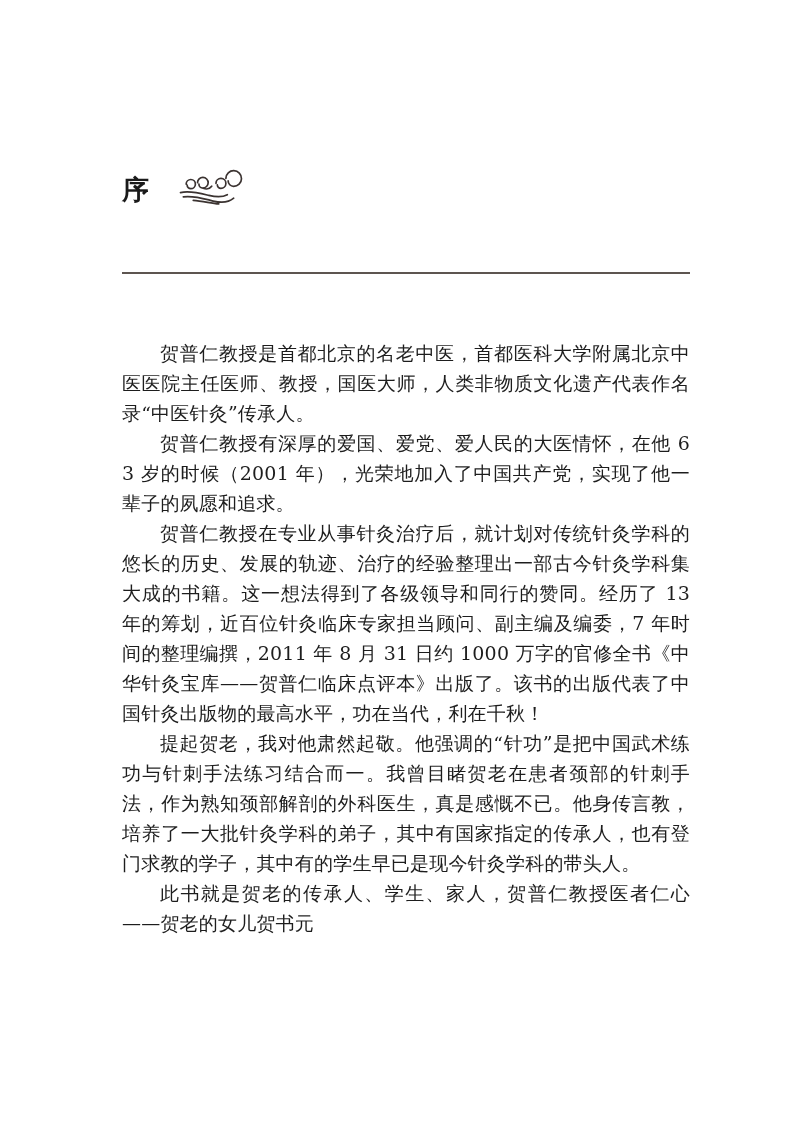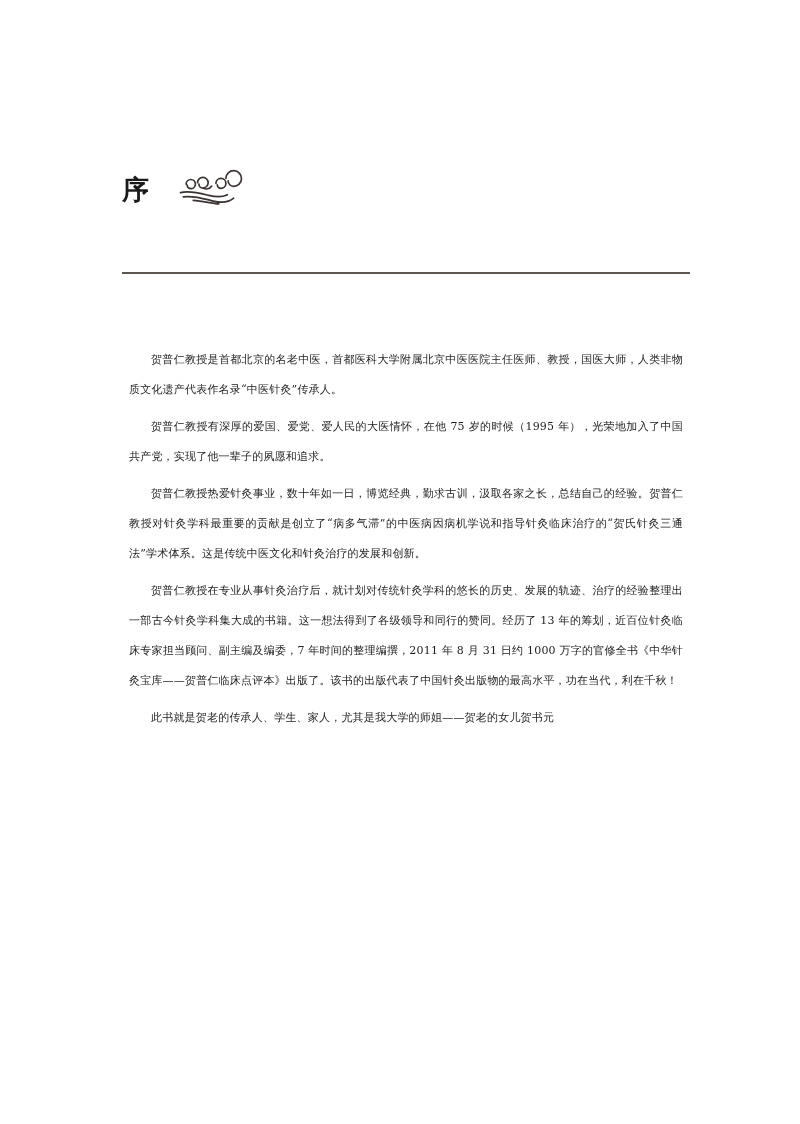--- a/index.html
+++ b/index.html
@@ -68,22 +68,22 @@
 
   
   .body-text {
     position: absolute;
     left: 122px;
     top: 338px;
     width: 568px;
   }
 
   .para {
-    margin: 7px;
-    font-size: 11px;
+    margin: 0;
+    font-size: 19px;
     line-height: 30px;
     text-align: justify;
     text-justify: inter-character;
     text-indent: 2em;
     color: #1d1d1d;
     letter-spacing: 0.2px;
     word-break: break-all;
   }
 
   
@@ -117,19 +117,19 @@
           <path d="M30 45 c13 1 25 4 36 5"></path>
         </g>
       </svg>
     </span>
   </div>
 
   <div class="divider"></div>
 
   <div class="body-text">
     <p class="para">贺普仁教授是首都北京的名老中医，首都医科大学附属北京中医医院主任医师、教授，国医大师，人类非物质文化遗产代表作名录“中医针灸”传承人。</p>
-    <p class="para">贺普仁教授有深厚的爱国、爱党、爱人民的大医情怀，在他 75 岁的时候（1995 年），光荣地加入了中国共产党，实现了他一辈子的夙愿和追求。</p>
-    <p class="para">贺普仁教授热爱针灸事业，数十年如一日，博览经典，勤求古训，汲取各家之长，总结自己的经验。贺普仁教授对针灸学科最重要的贡献是创立了“病多气滞”的中医病因病机学说和指导针灸临床治疗的“贺氏针灸三通法”学术体系。这是传统中医文化和针灸治疗的发展和创新。</p>
+    <p class="para">贺普仁教授有深厚的爱国、爱党、爱人民的大医情怀，在他 63 岁的时候（2001 年），光荣地加入了中国共产党，实现了他一辈子的夙愿和追求。</p>
     <p class="para">贺普仁教授在专业从事针灸治疗后，就计划对传统针灸学科的悠长的历史、发展的轨迹、治疗的经验整理出一部古今针灸学科集大成的书籍。这一想法得到了各级领导和同行的赞同。经历了 13 年的筹划，近百位针灸临床专家担当顾问、副主编及编委，7 年时间的整理编撰，2011 年 8 月 31 日约 1000 万字的官修全书《中华针灸宝库——贺普仁临床点评本》出版了。该书的出版代表了中国针灸出版物的最高水平，功在当代，利在千秋！</p>
-    <p class="para">此书就是贺老的传承人、学生、家人，尤其是我大学的师姐——贺老的女儿贺书元</p>
+    <p class="para">提起贺老，我对他肃然起敬。他强调的“针功”是把中国武术练功与针刺手法练习结合而一。我曾目睹贺老在患者颈部的针刺手法，作为熟知颈部解剖的外科医生，真是感慨不已。他身传言教，培养了一大批针灸学科的弟子，其中有国家指定的传承人，也有登门求教的学子，其中有的学生早已是现今针灸学科的带头人。</p>
+    <p class="para">此书就是贺老的传承人、学生、家人，贺普仁教授医者仁心——贺老的女儿贺书元</p>
   </div>
 
 </div>
 
 </body></html>

